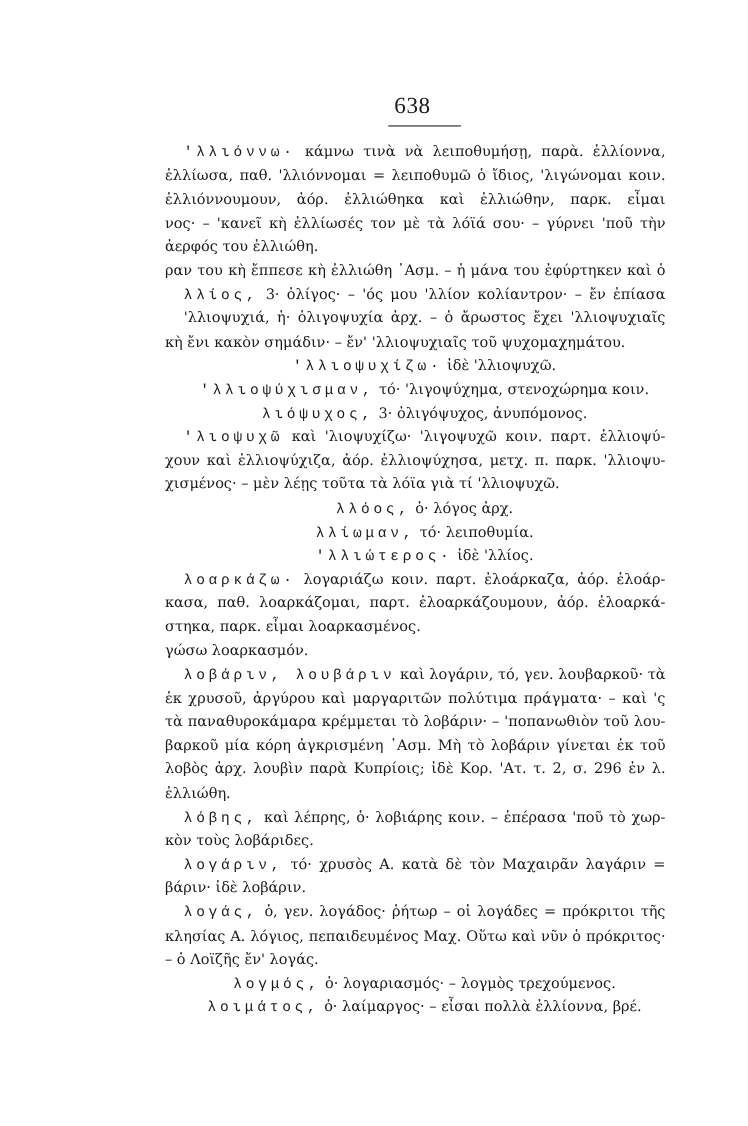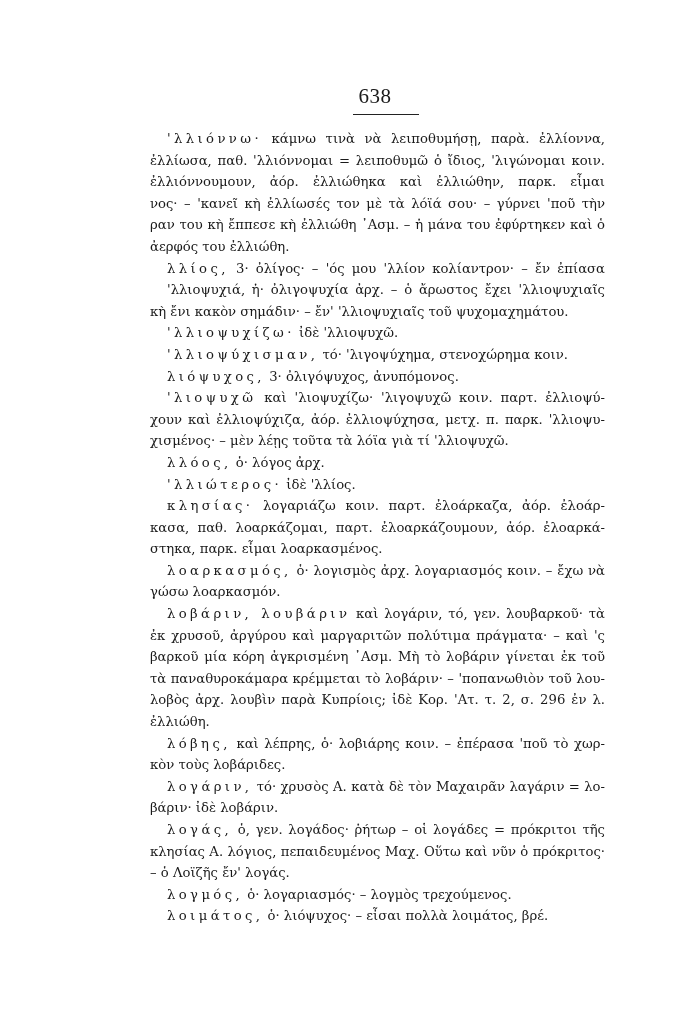--- a/index.html
+++ b/index.html
@@ -18,61 +18,61 @@
     .rule {
       position: absolute; top: 114px; left: 318px; width: 66px; height: 1px;
       background: #222;
     }
     .body-text {
       position: absolute; left: 115px; top: 128px; width: 455px;
       font-size: 13.2px; line-height: 21.6px;
     }
     .line { white-space: nowrap; height: 21.6px; overflow: visible; }
     .line.just { text-align: justify; text-align-last: justify; white-space: normal; height: 21.6px; overflow: hidden; }
-    .indent { padding-left: 17px; }
-    .lemma { letter-spacing: 3.4px; }
+    .indent { padding-left: 17px; text-align: center; }
+    .lemma { letter-spacing: 3.4px; font-family: Liberation Mono, monospace; }
   </style>
 </head>
 <body>
 
 <div class="page">
   <div class="page-number">638</div>
   <div class="rule"></div>
   <div class="body-text" id="body-text">
       <div class="line just indent"><span class="lemma">'λλιόννω·</span><span> κάμνω τινὰ νὰ λειποθυμήσῃ, παρὰ. ἐλλίοννα, ἀόρ.</span></div>
       <div class="line just"><span>ἐλλίωσα, παθ. 'λλιόννομαι = λειποθυμῶ ὁ ἴδιος, 'λιγώνομαι κοιν. παρτ.</span></div>
       <div class="line just"><span>ἐλλιόννουμουν, ἀόρ. ἐλλιώθηκα καὶ ἐλλιώθην, παρκ. εἶμαι 'λλιωμέ-</span></div>
       <div class="line just"><span>νος· – 'κανεῖ κὴ ἐλλίωσές τον μὲ τὰ λόϊά σου· – γύρνει 'ποῦ τὴν τσαέ-</span></div>
+      <div class="line"><span>ἀερφός του ἐλλιώθη.</span></div>
       <div class="line just"><span>ραν του κὴ ἔππεσε κὴ ἐλλιώθη ᾽Ασμ. – ἡ μάνα του ἐφύρτηκεν καὶ ὁ</span></div>
-      <div class="line"><span>ἀερφός του ἐλλιώθη.</span></div>
       <div class="line just indent"><span class="lemma">λλίος,</span><span> 3· ὀλίγος· – 'ός μου 'λλίον κολίαντρον· – ἔν ἐπίασα παρὰ</span></div>
       <div class="line just indent"><span>'λλιοψυχιά, ἡ· ὀλιγοψυχία ἀρχ. – ὁ ἄρωστος ἔχει 'λλιοψυχιαῖς</span></div>
       <div class="line"><span>κὴ ἔνι κακὸν σημάδιν· – ἔν' 'λλιοψυχιαῖς τοῦ ψυχομαχημάτου.</span></div>
       <div class="line indent"><span class="lemma">'λλιοψυχίζω·</span><span> ἰδὲ 'λλιοψυχῶ.</span></div>
       <div class="line indent"><span class="lemma">'λλιοψύχισμαν,</span><span> τό· 'λιγοψύχημα, στενοχώρημα κοιν.</span></div>
       <div class="line indent"><span class="lemma">λιόψυχος,</span><span> 3· ὀλιγόψυχος, ἀνυπόμονος.</span></div>
       <div class="line just indent"><span class="lemma">'λιοψυχῶ</span><span> καὶ 'λιοψυχίζω· 'λιγοψυχῶ κοιν. παρτ. ἐλλιοψύ-</span></div>
       <div class="line just"><span>χουν καὶ ἐλλιοψύχιζα, ἀόρ. ἐλλιοψύχησα, μετχ. π. παρκ. 'λλιοψυ-</span></div>
       <div class="line"><span>χισμένος· – μὲν λέῃς τοῦτα τὰ λόϊα γιὰ τί 'λλιοψυχῶ.</span></div>
       <div class="line indent"><span class="lemma">λλόος,</span><span> ὁ· λόγος ἀρχ.</span></div>
+      <div class="line indent"><span class="lemma">λλίωμαν,</span><span> τό· λειποθυμία.</span></div>
       <div class="line indent"><span class="lemma">'λλιώτερος·</span><span> ἰδὲ 'λλίος.</span></div>
-      <div class="line just indent"><span class="lemma">κλησίας·</span><span> λογαριάζω κοιν. παρτ. ἐλοάρκαζα, ἀόρ. ἐλοάρ-</span></div>
+      <div class="line just indent"><span class="lemma">λοαρκάζω·</span><span> λογαριάζω κοιν. παρτ. ἐλοάρκαζα, ἀόρ. ἐλοάρ-</span></div>
       <div class="line just"><span>κασα, παθ. λοαρκάζομαι, παρτ. ἐλοαρκάζουμουν, ἀόρ. ἐλοαρκά-</span></div>
       <div class="line"><span>στηκα, παρκ. εἶμαι λοαρκασμένος.</span></div>
-      <div class="line just indent"><span class="lemma">λοαρκασμός,</span><span> ὁ· λογισμὸς ἀρχ. λογαριασμός κοιν. – ἔχω νὰ</span></div>
       <div class="line"><span>γώσω λοαρκασμόν.</span></div>
       <div class="line just indent"><span class="lemma">λοβάριν, λουβάριν</span><span> καὶ λογάριν, τό, γεν. λουβαρκοῦ· τὰ</span></div>
       <div class="line just"><span>ἐκ χρυσοῦ, ἀργύρου καὶ μαργαριτῶν πολύτιμα πράγματα· – καὶ 'ς</span></div>
+      <div class="line just"><span>τὰ παναθυροκάμαρα κρέμμεται τὸ λοβάριν· – 'ποπανωθιὸν τοῦ λου-</span></div>
       <div class="line just"><span>βαρκοῦ μία κόρη ἀγκρισμένη ᾽Ασμ. Μὴ τὸ λοβάριν γίνεται ἐκ τοῦ</span></div>
-      <div class="line just"><span>τὰ παναθυροκάμαρα κρέμμεται τὸ λοβάριν· – 'ποπανωθιὸν τοῦ λου-</span></div>
       <div class="line just"><span>λοβὸς ἀρχ. λουβὶν παρὰ Κυπρίοις; ἰδὲ Κορ. 'Ατ. τ. 2, σ. 296 ἐν λ.</span></div>
       <div class="line"><span>ἐλλιώθη.</span></div>
       <div class="line just indent"><span class="lemma">λόβης,</span><span> καὶ λέπρης, ὁ· λοβιάρης κοιν. – ἐπέρασα 'ποῦ τὸ χωρ-</span></div>
       <div class="line"><span>κὸν τοὺς λοβάριδες.</span></div>
       <div class="line just indent"><span class="lemma">λογάριν,</span><span> τό· χρυσὸς Α. κατὰ δὲ τὸν Μαχαιρᾶν λαγάριν = λο-</span></div>
       <div class="line"><span>βάριν· ἰδὲ λοβάριν.</span></div>
       <div class="line just indent"><span class="lemma">λογάς,</span><span> ὁ, γεν. λογάδος· ῥήτωρ – οἱ λογάδες = πρόκριτοι τῆς ἐκ-</span></div>
       <div class="line just"><span>κλησίας Α. λόγιος, πεπαιδευμένος Μαχ. Οὕτω καὶ νῦν ὁ πρόκριτος·</span></div>
       <div class="line"><span>– ὁ Λοϊζῆς ἔν' λογάς.</span></div>
       <div class="line indent"><span class="lemma">λογμός,</span><span> ὁ· λογαριασμός· – λογμὸς τρεχούμενος.</span></div>
-      <div class="line indent"><span class="lemma">λοιμάτος,</span><span> ὁ· λιόψυχος· – εἶσαι πολλὰ λοιμάτος, βρέ.</span></div>
+      <div class="line indent"><span class="lemma">λοιμάτος,</span><span> ὁ· λαίμαργος· – εἶσαι πολλὰ ἐλλίοννα, βρέ.</span></div>
     </div>
 </div>
 
 </body></html>

